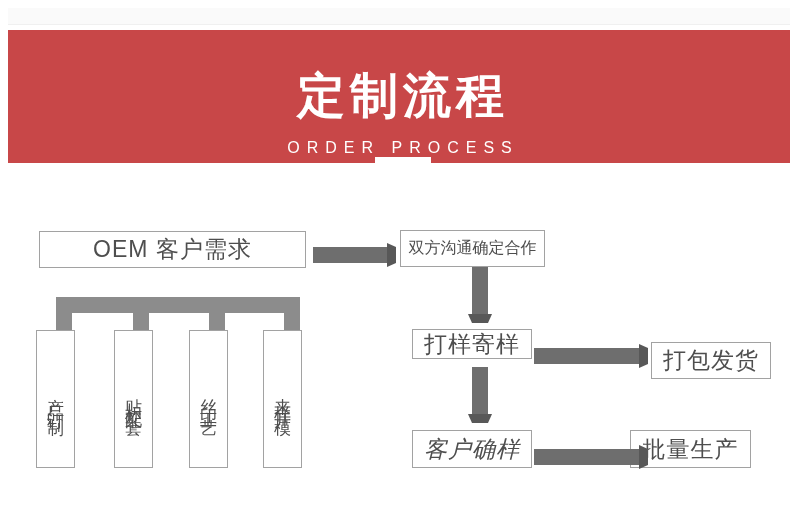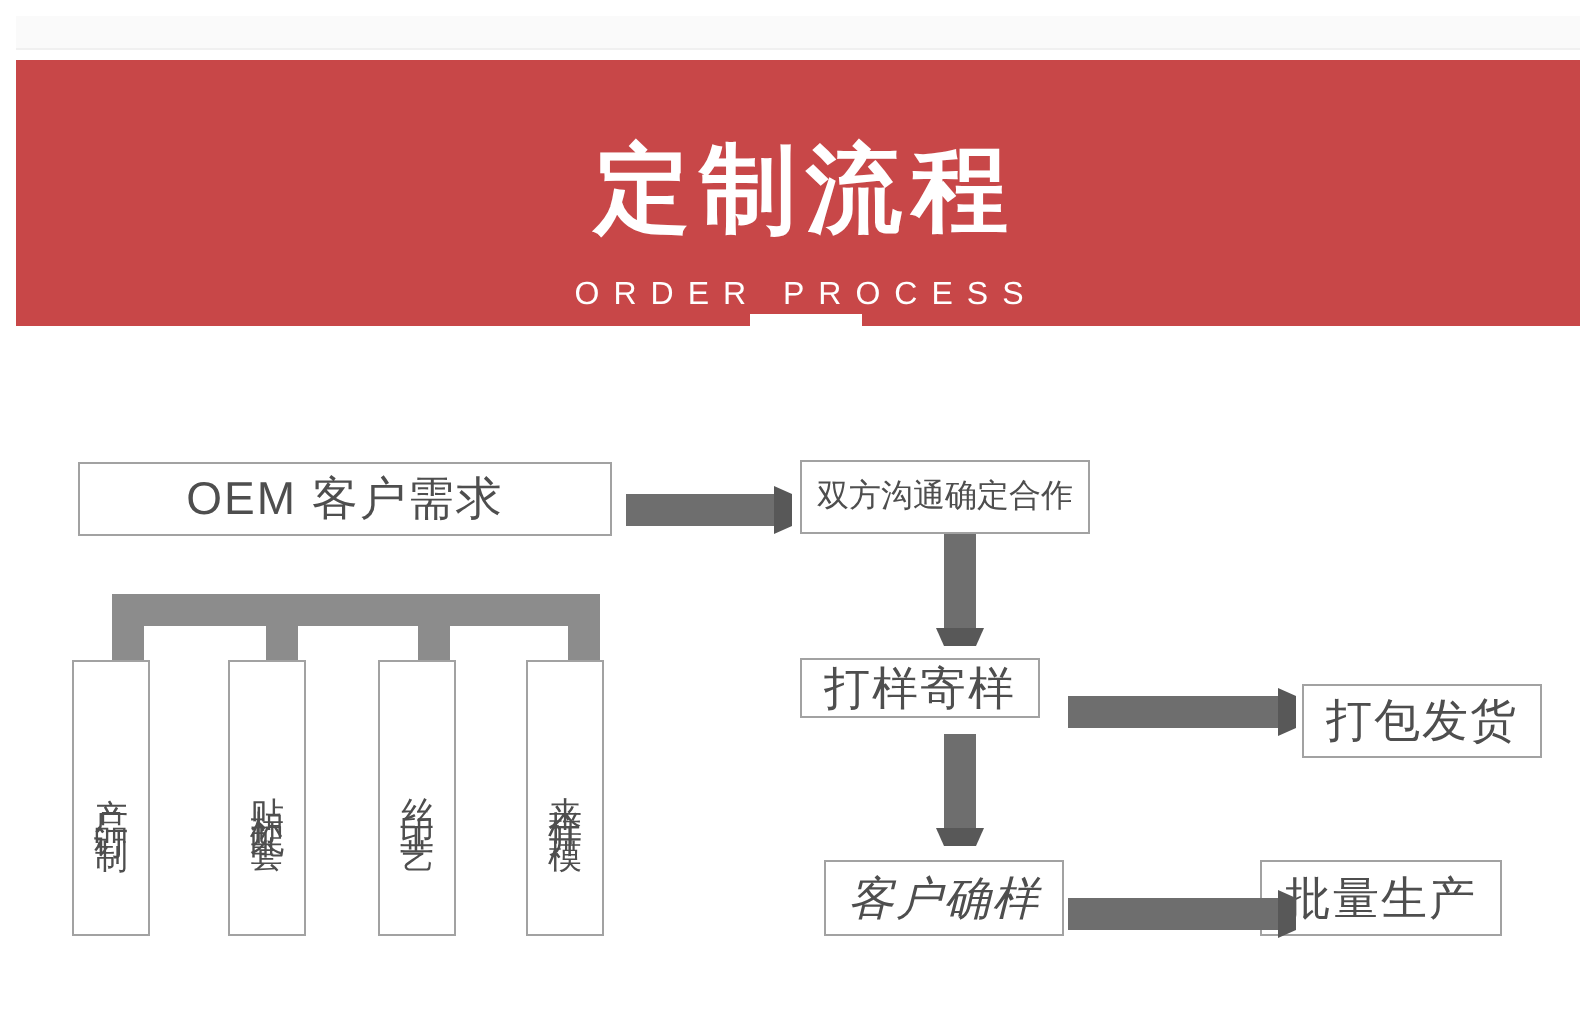--- a/index.html
+++ b/index.html
@@ -41,21 +41,21 @@
   .fbox {
     position: absolute; background: #ffffff;
     border: 1px solid #a2a2a2; color: #4e4e4e;
     display: flex; align-items: center; justify-content: center;
     font-size: 23px; letter-spacing: 1px; white-space: nowrap;
   }
   .fbox.small-text { font-size: 16px; letter-spacing: 0; font-family: Liberation Serif, serif; }
 
   .box-oem        { left: 31px;  top: 223px; width: 267px; height: 37px; }
   .box-communicate{ left: 392px; top: 222px; width: 145px; height: 37px; }
-  .box-sample     { left: 392px; top: 321px; width: 120px; height: 30px; }
+  .box-sample     { left: 404px; top: 321px; width: 120px; height: 30px; }
   .box-ship       { left: 643px; top: 334px; width: 120px; height: 37px; }
   .box-confirm    { left: 404px; top: 422px; width: 120px; height: 38px; font-style: italic; }
   .box-mass       { left: 622px; top: 422px; width: 121px; height: 38px; }
 
   
   .vbox {
     position: absolute; top: 322px; width: 39px; height: 138px;
     background: #ffffff; border: 1px solid #a2a2a2; color: #4e4e4e;
     display: flex; align-items: center; justify-content: center;
     font-size: 17px;

